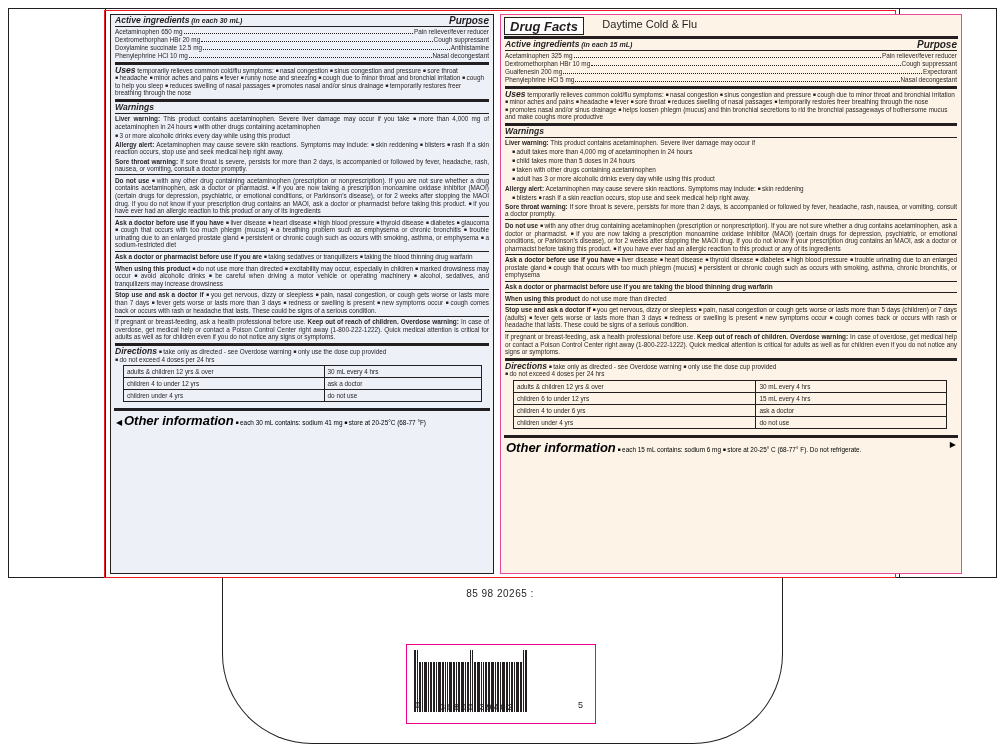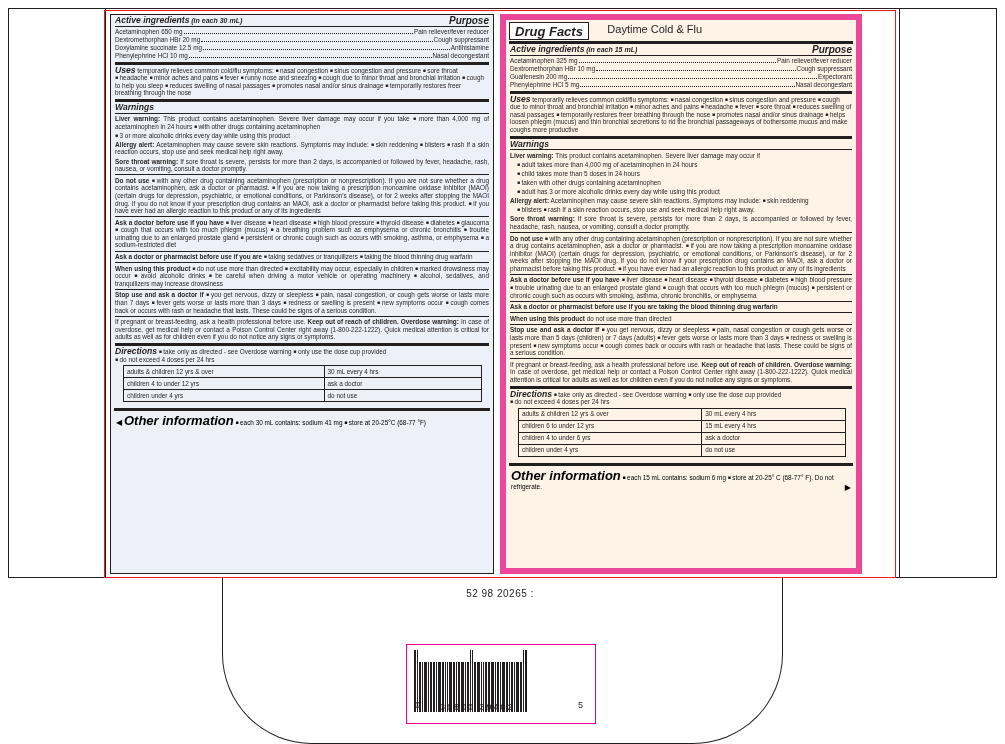--- a/index.html
+++ b/index.html
@@ -45,23 +45,23 @@
     height: 560px;
     padding: 0;
     overflow: hidden;
   }
   .panel-left {
     left: 110px; width: 384px;
     background: #eef0f8;
     border: 1px solid #231f20;
   }
   .panel-right {
-    left: 500px; width: 362px;
+    left: 500px; width: 462px;
     background: #fdf4e7;
-    border: 6px solid #ec4899;
+    border: 1px solid #ec4899;
   }
 
   
   .df-head {
     position: relative;
     height: 22px;
     border-bottom: 3px solid #231f20;
     margin: 2px 3px 0 3px;
   }
   .df-title {
@@ -555,21 +555,21 @@
       <span class="bullet b">each 15 mL contains: sodium 6 mg</span>
       <span class="bullet b">store at 20-25° C (68-77° F). Do not refrigerate.</span>
       <span class="arrow" style="float:right">▶</span>
     </div>
   </div>
 
   <div class="curve-left"></div>
   <div class="curve-mid"></div>
   <div class="curve-right"></div>
 
-  <div class="flapcode">52 98 20265 :</div>
+  <div class="flapcode">85 98 20265 :</div>
 
   <div class="barcode-box"></div>
   <div class="barcode-inner">
     <span class="bar" style="width:2px;height:62px"></span>
     <span class="bar" style="width:1px;height:62px"></span>
     <span class="bar" style="width:2px;height:50px"></span>
     <span class="bar" style="width:1px;height:50px"></span>
     <span class="bar" style="width:3px;height:50px"></span>
     <span class="bar" style="width:1px;height:50px"></span>
     <span class="bar" style="width:2px;height:50px"></span>

